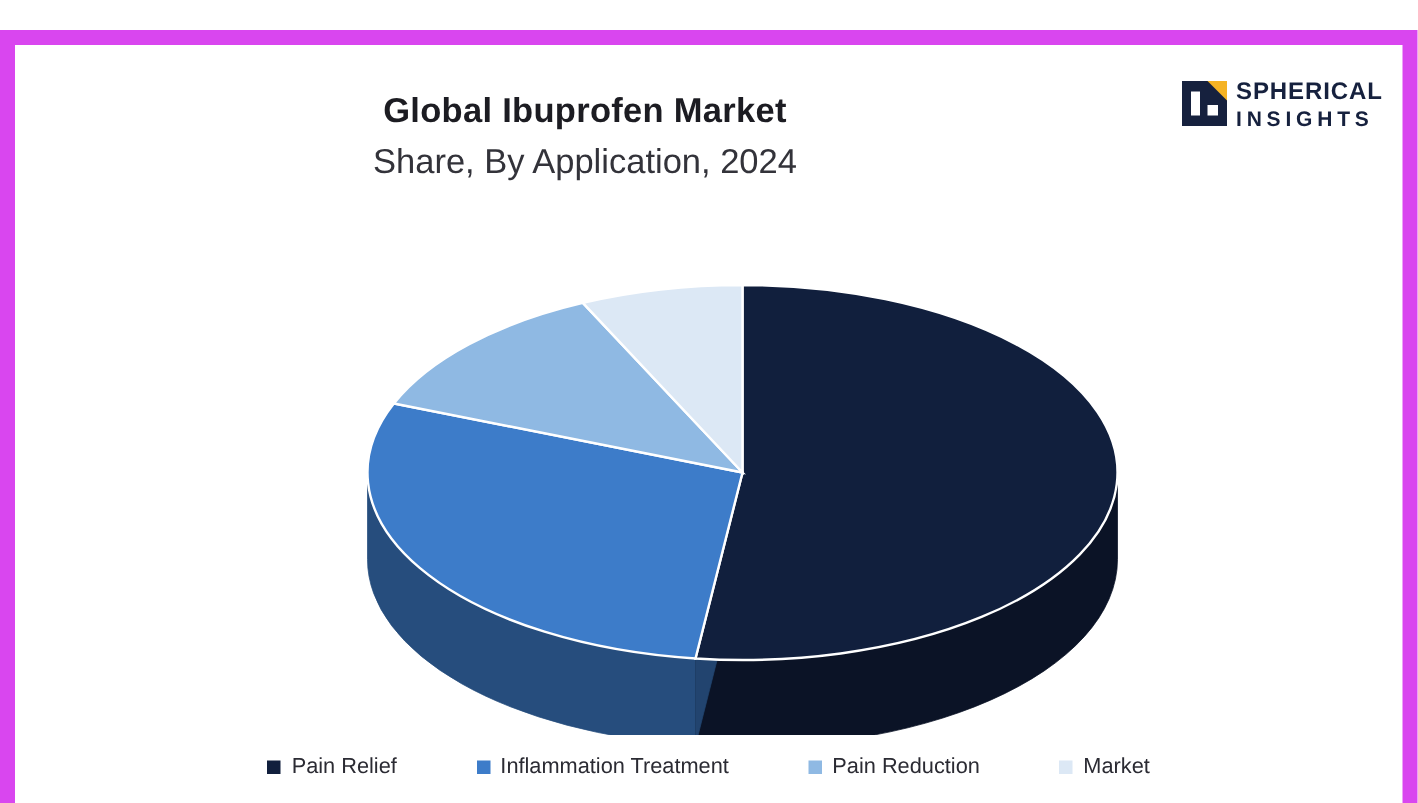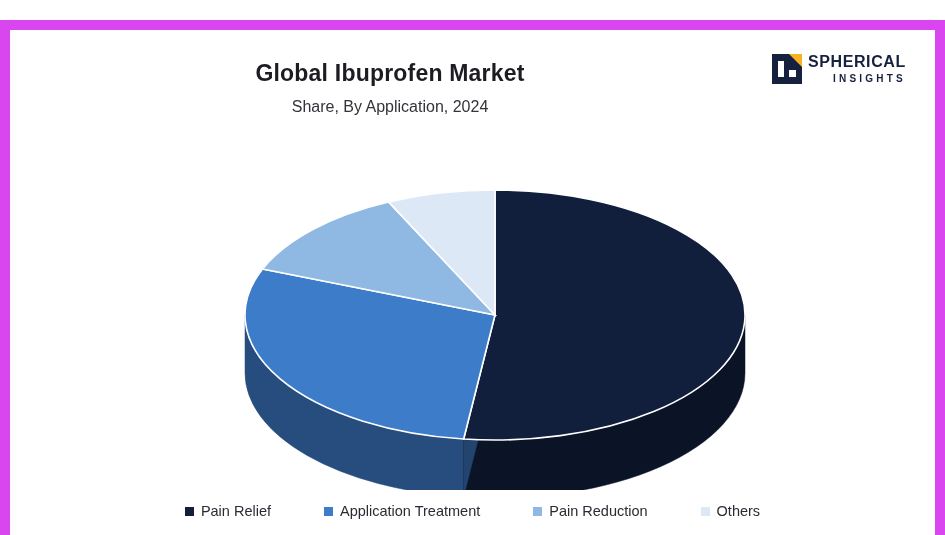--- a/index.html
+++ b/index.html
@@ -40,34 +40,33 @@
     text-align: center;
   }
   #chart-title {
     font-size: 23px;
     font-weight: bold;
     color: #1c1c22;
     letter-spacing: 0.2px;
     line-height: 30px;
   }
   #chart-subtitle {
-    font-size: 16px;
+    font-size: 23px;
     font-weight: normal;
     color: #33333a;
     line-height: 30px;
     margin-top: 4px;
   }
   
   #logo {
     position: absolute;
-    right: 38px;
+    right: 22px;
     top: 20px;
     width: 125px;
     height: 46px;
-    text-align: right;
   }
   #logo-mark {
     position: absolute;
     left: 0;
     top: 4px;
     width: 30px;
     height: 30px;
   }
   #logo-text {
     position: absolute;
@@ -75,21 +74,21 @@
     top: 3px;
   }
   #logo-word {
     font-size: 16px;
     font-weight: bold;
     color: #16213e;
     letter-spacing: 0.6px;
     line-height: 18px;
   }
   #logo-sub {
-    font-size: 10px;
+    font-size: 14px;
     font-weight: bold;
     color: #16213e;
     letter-spacing: 3.2px;
     line-height: 14px;
     margin-top: 1px;
   }
   
   #pie-wrap {
     position: absolute;
     left: 225px;
@@ -163,26 +162,26 @@
         </svg>
     </div>
 
     <div id="legend">
         <div class="legend-item">
           <span class="legend-swatch" style="background: rgb(17, 31, 61);"></span>
           <span class="legend-label">Pain Relief</span>
         </div>
         <div class="legend-item">
           <span class="legend-swatch" style="background: rgb(61, 124, 201);"></span>
-          <span class="legend-label">Application Treatment</span>
+          <span class="legend-label">Inflammation Treatment</span>
         </div>
         <div class="legend-item">
           <span class="legend-swatch" style="background: rgb(143, 185, 227);"></span>
           <span class="legend-label">Pain Reduction</span>
         </div>
         <div class="legend-item">
           <span class="legend-swatch" style="background: rgb(220, 232, 245);"></span>
-          <span class="legend-label">Others</span>
+          <span class="legend-label">Market</span>
         </div>
       </div>
 
   </div>
 </div>
 
 </body></html>

